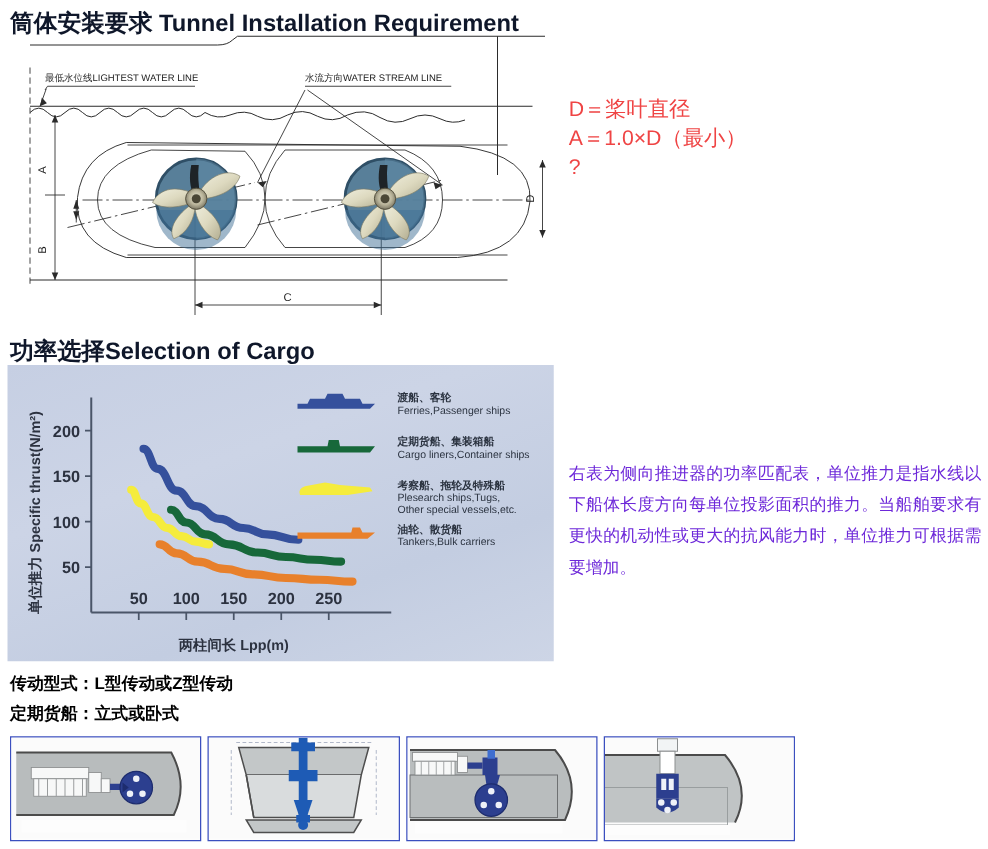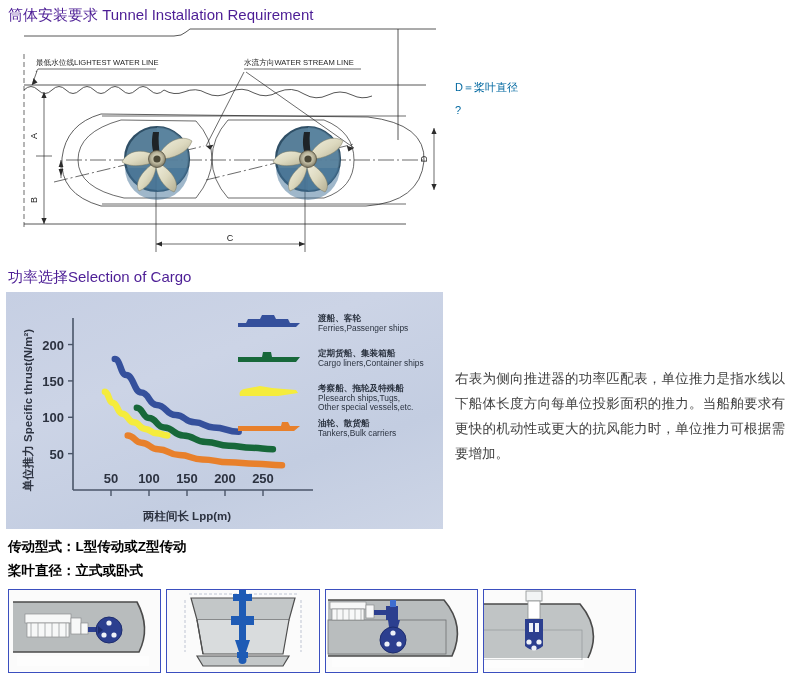--- a/index.html
+++ b/index.html
@@ -8,53 +8,53 @@
     width: 790px; height: 679px;
     background: #ffffff;
     font-family: "Liberation Sans", "DejaVu Sans", sans-serif;
     color: #000;
     overflow: hidden;
     position: relative;
   }
 
   
   .sec-title {
-    font-size: 15px;
-    font-weight: normal;
+    font-size: 19px;
+    font-weight: bold;
     letter-spacing: 0px;
-    color: #4c1d95;
+    color: #0f172a;
     white-space: nowrap;
   }
   #title-tunnel { position:absolute; left:8px; top:6px; }
   #title-power  { position:absolute; left:8px; top:268px; }
 
   
   #drawing { position:absolute; left:6px; top:28px; width:440px; height:230px; }
   #drawing svg { display:block; }
 
   
   #formulas {
     position:absolute; left:455px; top:76px; width:330px;
-    font-size:11px; line-height:23px; color:#0369a1;
+    font-size:17px; line-height:23px; color:#ef4444;
   }
   #formulas div { white-space: nowrap; }
   #formulas div.wrap { white-space: normal; }
 
   
   #chart-panel {
     position:absolute; left:6px; top:292px; width:437px; height:237px;
     background: linear-gradient(160deg,#c6cfe3 0%, #ccd4e6 35%, #c3cde1 70%, #cdd5e6 100%);
     overflow:hidden;
   }
   #chart-panel svg { display:block; }
 
   
   #para {
     position:absolute; left:455px; top:366px; width:330px;
-    font-size:13.5px; line-height:25px; color:#404040; text-align:justify;
+    font-size:13.5px; line-height:25px; color:#6d28d9; text-align:justify;
   }
 
   
   .spec {
     position:absolute; left:8px;
     font-size:13.5px; font-weight:bold; white-space:nowrap;
   }
   #spec-1 { top:538px; }
   #spec-2 { top:562px; }
 
@@ -197,20 +197,21 @@
     <path d="M299,135 C287,143 279,155 284,163 C295,159 301,146 301,137 Z" fill="url(#bladeGrad)" stroke="#7d7a62" stroke-width="0.5"></path>
     <path d="M298,104 C296,114 297,122 300,128 L305,128 C304,120 303,112 304,104 Z" fill="#1e2327"></path>
     <circle cx="302" cy="131" r="8.5" fill="url(#hubGrad)" stroke="#55513f" stroke-width="0.8"></circle>
     <circle cx="302" cy="131" r="3.6" fill="#4a4736"></circle>
   </g>
 </svg>
 </div>
 
 <div id="formulas">
   <div>D＝桨叶直径</div>
+  <div>A＝1.0×D（最小）</div>
   <div>?</div>
 </div>
 
 <div class="sec-title" id="title-power">功率选择Selection of Cargo</div>
 
 <div id="chart-panel">
   <svg id="chart-svg" width="437" height="237" viewBox="0 0 437 237" xmlns="http://www.w3.org/2000/svg">
     <g id="chart-axes">
         <path d="M67,26 L67,198" stroke="#4a5568" stroke-width="1.6" fill="none"></path>
         <path d="M67,198 L307,198" stroke="#4a5568" stroke-width="1.6" fill="none"></path>
@@ -263,21 +264,21 @@
           <text x="312" y="134" font-family="'Liberation Sans',sans-serif" font-size="8.6" font-weight="bold" fill="#2b3340">油轮、散货船</text>
           <text x="312" y="144" font-family="'Liberation Sans',sans-serif" font-size="8.4" fill="#2b3340">Tankers,Bulk carriers</text>
         </g>
       </g>
   </svg>
 </div>
 
 <div id="para">右表为侧向推进器的功率匹配表，单位推力是指水线以下船体长度方向每单位投影面积的推力。当船舶要求有更快的机动性或更大的抗风能力时，单位推力可根据需要增加。</div>
 
 <div class="spec" id="spec-1">传动型式：L型传动或Z型传动</div>
-<div class="spec" id="spec-2">桨叶直径：立式或卧式</div>
+<div class="spec" id="spec-2">定期货船：立式或卧式</div>
 
 <div id="thumbs">
 
   <div class="thumb">
     <svg width="151" height="81" viewBox="0 0 151 81">
       <rect x="0" y="0" width="151" height="81" fill="#fbfbfb"></rect>
       <path d="M4,12 L128,12 Q142,38 130,62 L4,62 Z" fill="#b8bcbd"></path>
       <path d="M4,12 L128,12 Q142,38 130,62 L4,62" fill="none" stroke="#4b4b4b" stroke-width="1.6"></path>
       <rect x="8" y="66" width="132" height="10" fill="#fdfdfd"></rect>
 

